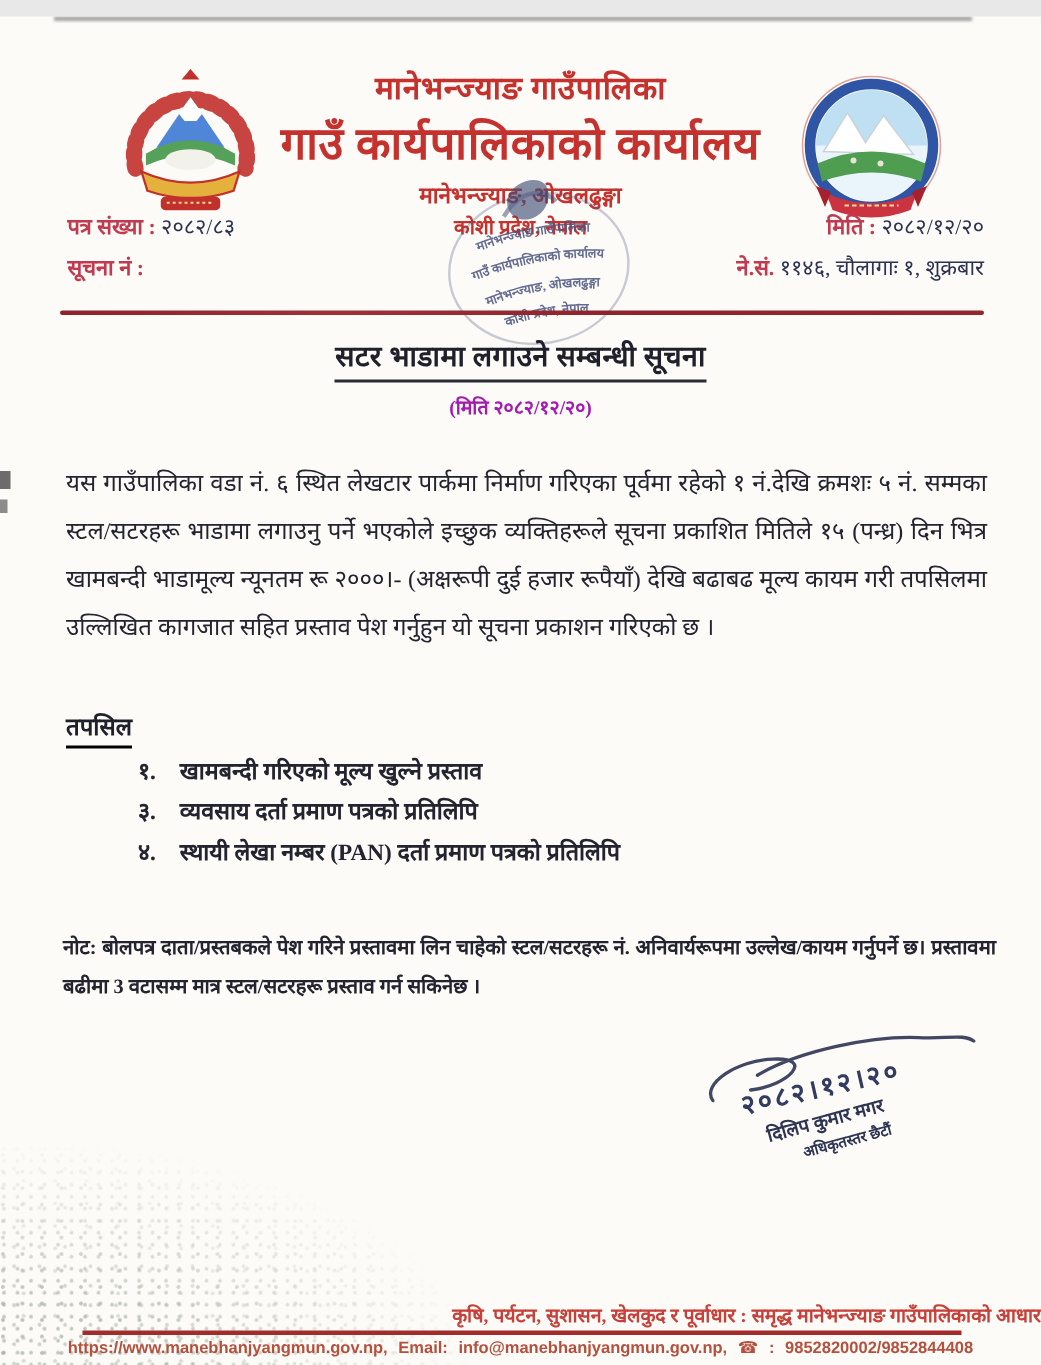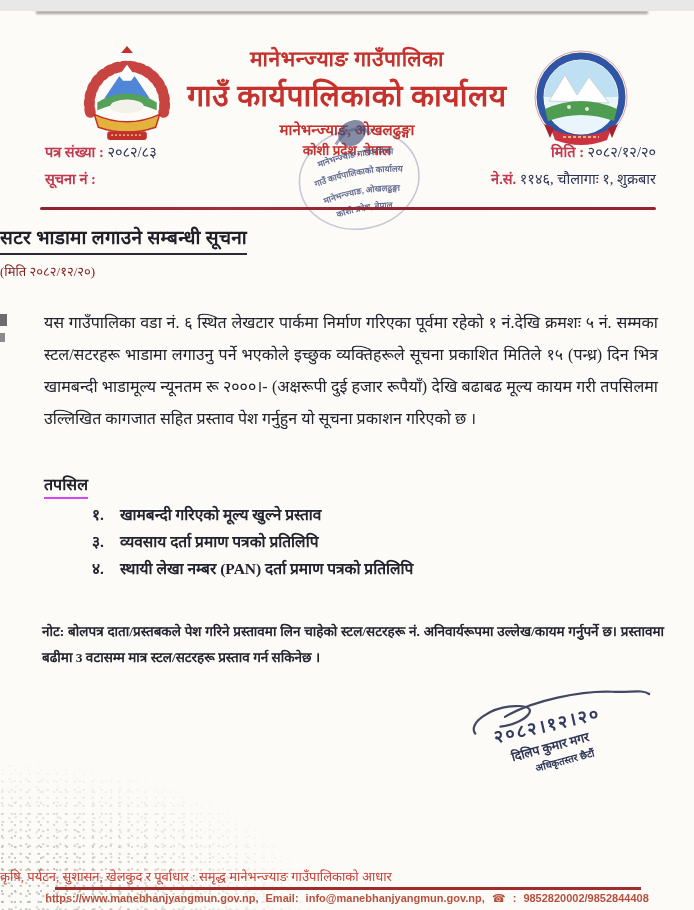--- a/index.html
+++ b/index.html
@@ -38,49 +38,49 @@
     transform:rotate(-10deg); opacity:.85; }
   
   .meta-left  { position:absolute; left:45px; top:128px; font-size:14.5px; line-height:27px; }
   .meta-right { position:absolute; right:38px; top:128px; font-size:14.5px; line-height:27px; text-align:right; }
   .lbl { color:#c23a50; font-weight:700; }
   .val { color:#2c3352; font-weight:400; }
   
   .hdr-rule { position:absolute; left:40px; top:196px; width:616px; height:3px;
     background:linear-gradient(90deg,#8d232d,#a03038 30%,#8d232d 60%,#96252e); border-radius:2px; }
   
-  .title-wrap { position:absolute; left:0; right:0; top:213px; }
+  .title-wrap { position:absolute; left:0; right:0; top:213px; text-align:center; }
   .title { display:inline-block; font-size:19px; font-weight:700; color:#1f2029;
     border-bottom:2.5px solid #2a2b34; padding-bottom:3px; letter-spacing:.3px; }
-  .subtitle { margin-top:7px; font-size:13px; font-weight:400; color:#7f1d1d; }
+  .subtitle { margin-top:7px; font-size:13px; font-weight:700; color:#a21caf; }
   
   .body-par { position:absolute; left:44px; top:296px; width:614px;
     font-size:16px; line-height:32px; text-align:justify; font-weight:400; color:#23242f; }
   
   .tapasil-h { position:absolute; left:44px; top:462px; font-size:16px; font-weight:700;
-    border-bottom:2px solid #d946ef; padding-bottom:2px; color:#1f2029; }
+    border-bottom:2px solid #000000; padding-bottom:2px; color:#1f2029; }
   .tapasil-list { position:absolute; left:92px; top:490px; font-size:15.5px; font-weight:600; color:#23242f; }
   .tapasil-list .row { height:27px; line-height:27px; }
   .tapasil-list .num { display:inline-block; width:24px; }
   
   .note { position:absolute; left:42px; top:608px; width:622px;
     font-size:13.5px; font-weight:700; line-height:26px; color:#23242f; text-align:justify; }
   
   .sig { position:absolute; left:470px; top:678px; width:200px; height:110px;
     transform:rotate(-9deg); color:#2e3554; }
   .sig svg { position:absolute; left:0; top:0; }
   .sig-date { position:absolute; left:26px; top:20px; font-size:18px; font-weight:700;
     letter-spacing:2px; transform:rotate(-4deg); color:#333b61; }
   .sig-name { position:absolute; left:40px; top:46px; font-size:12.5px; font-weight:700;
     transform:rotate(-6deg); }
   .sig-title { position:absolute; left:62px; top:63px; font-size:10px; font-weight:600;
     transform:rotate(-6deg); }
   
-  .footer-slogan { position:absolute; left:0; right:0; top:856px; text-align:left;
-    font-size:13px; font-weight:400; color:#c8403a; }
+  .footer-slogan { position:absolute; left:0; right:0; top:856px; text-align:right;
+    font-size:13px; font-weight:700; color:#c8403a; }
   .footer-rule { position:absolute; left:55px; top:876px; width:586px; height:2.5px; background:#a22c2c; }
   .footer-contact { position:absolute; left:0; right:0; top:881px; text-align:center;
     font-size:11px; font-weight:700; color:#b5503e; font-family:"Liberation Sans","DejaVu Sans",sans-serif; }
   .footer-contact span { margin:0 2px; }
 </style>
 </head>
 <body>
 
 <div class="paper">
 

